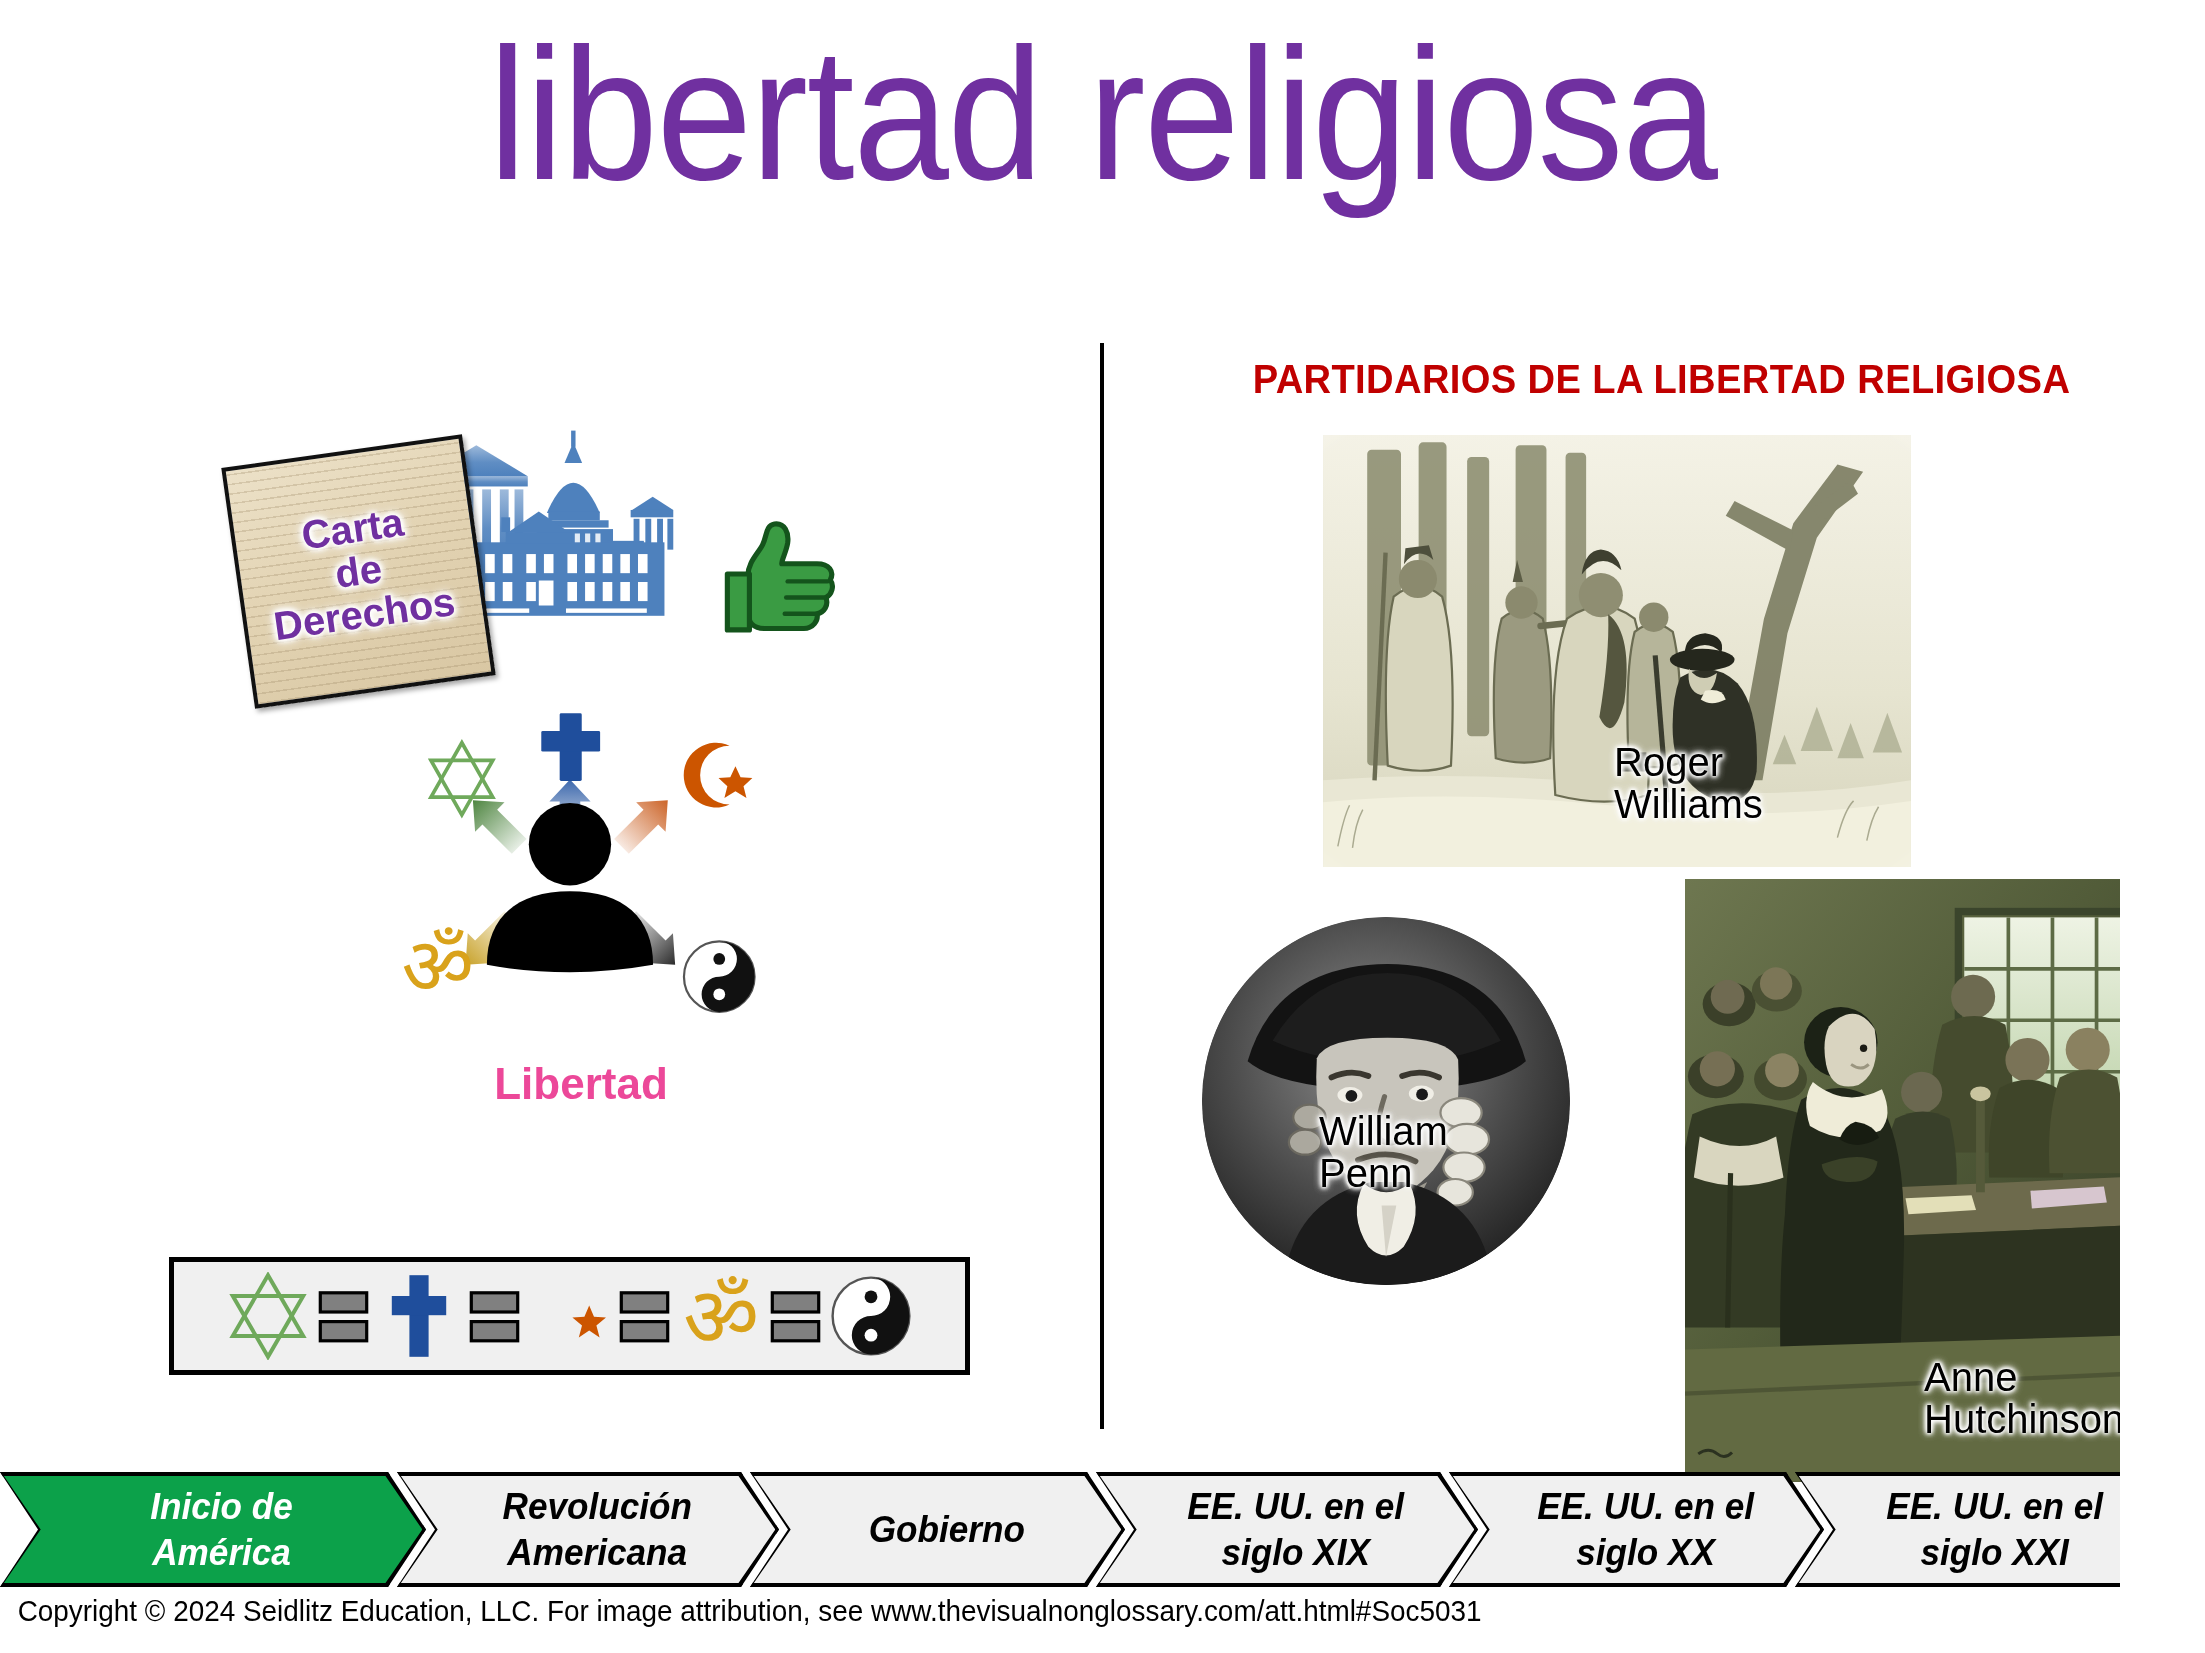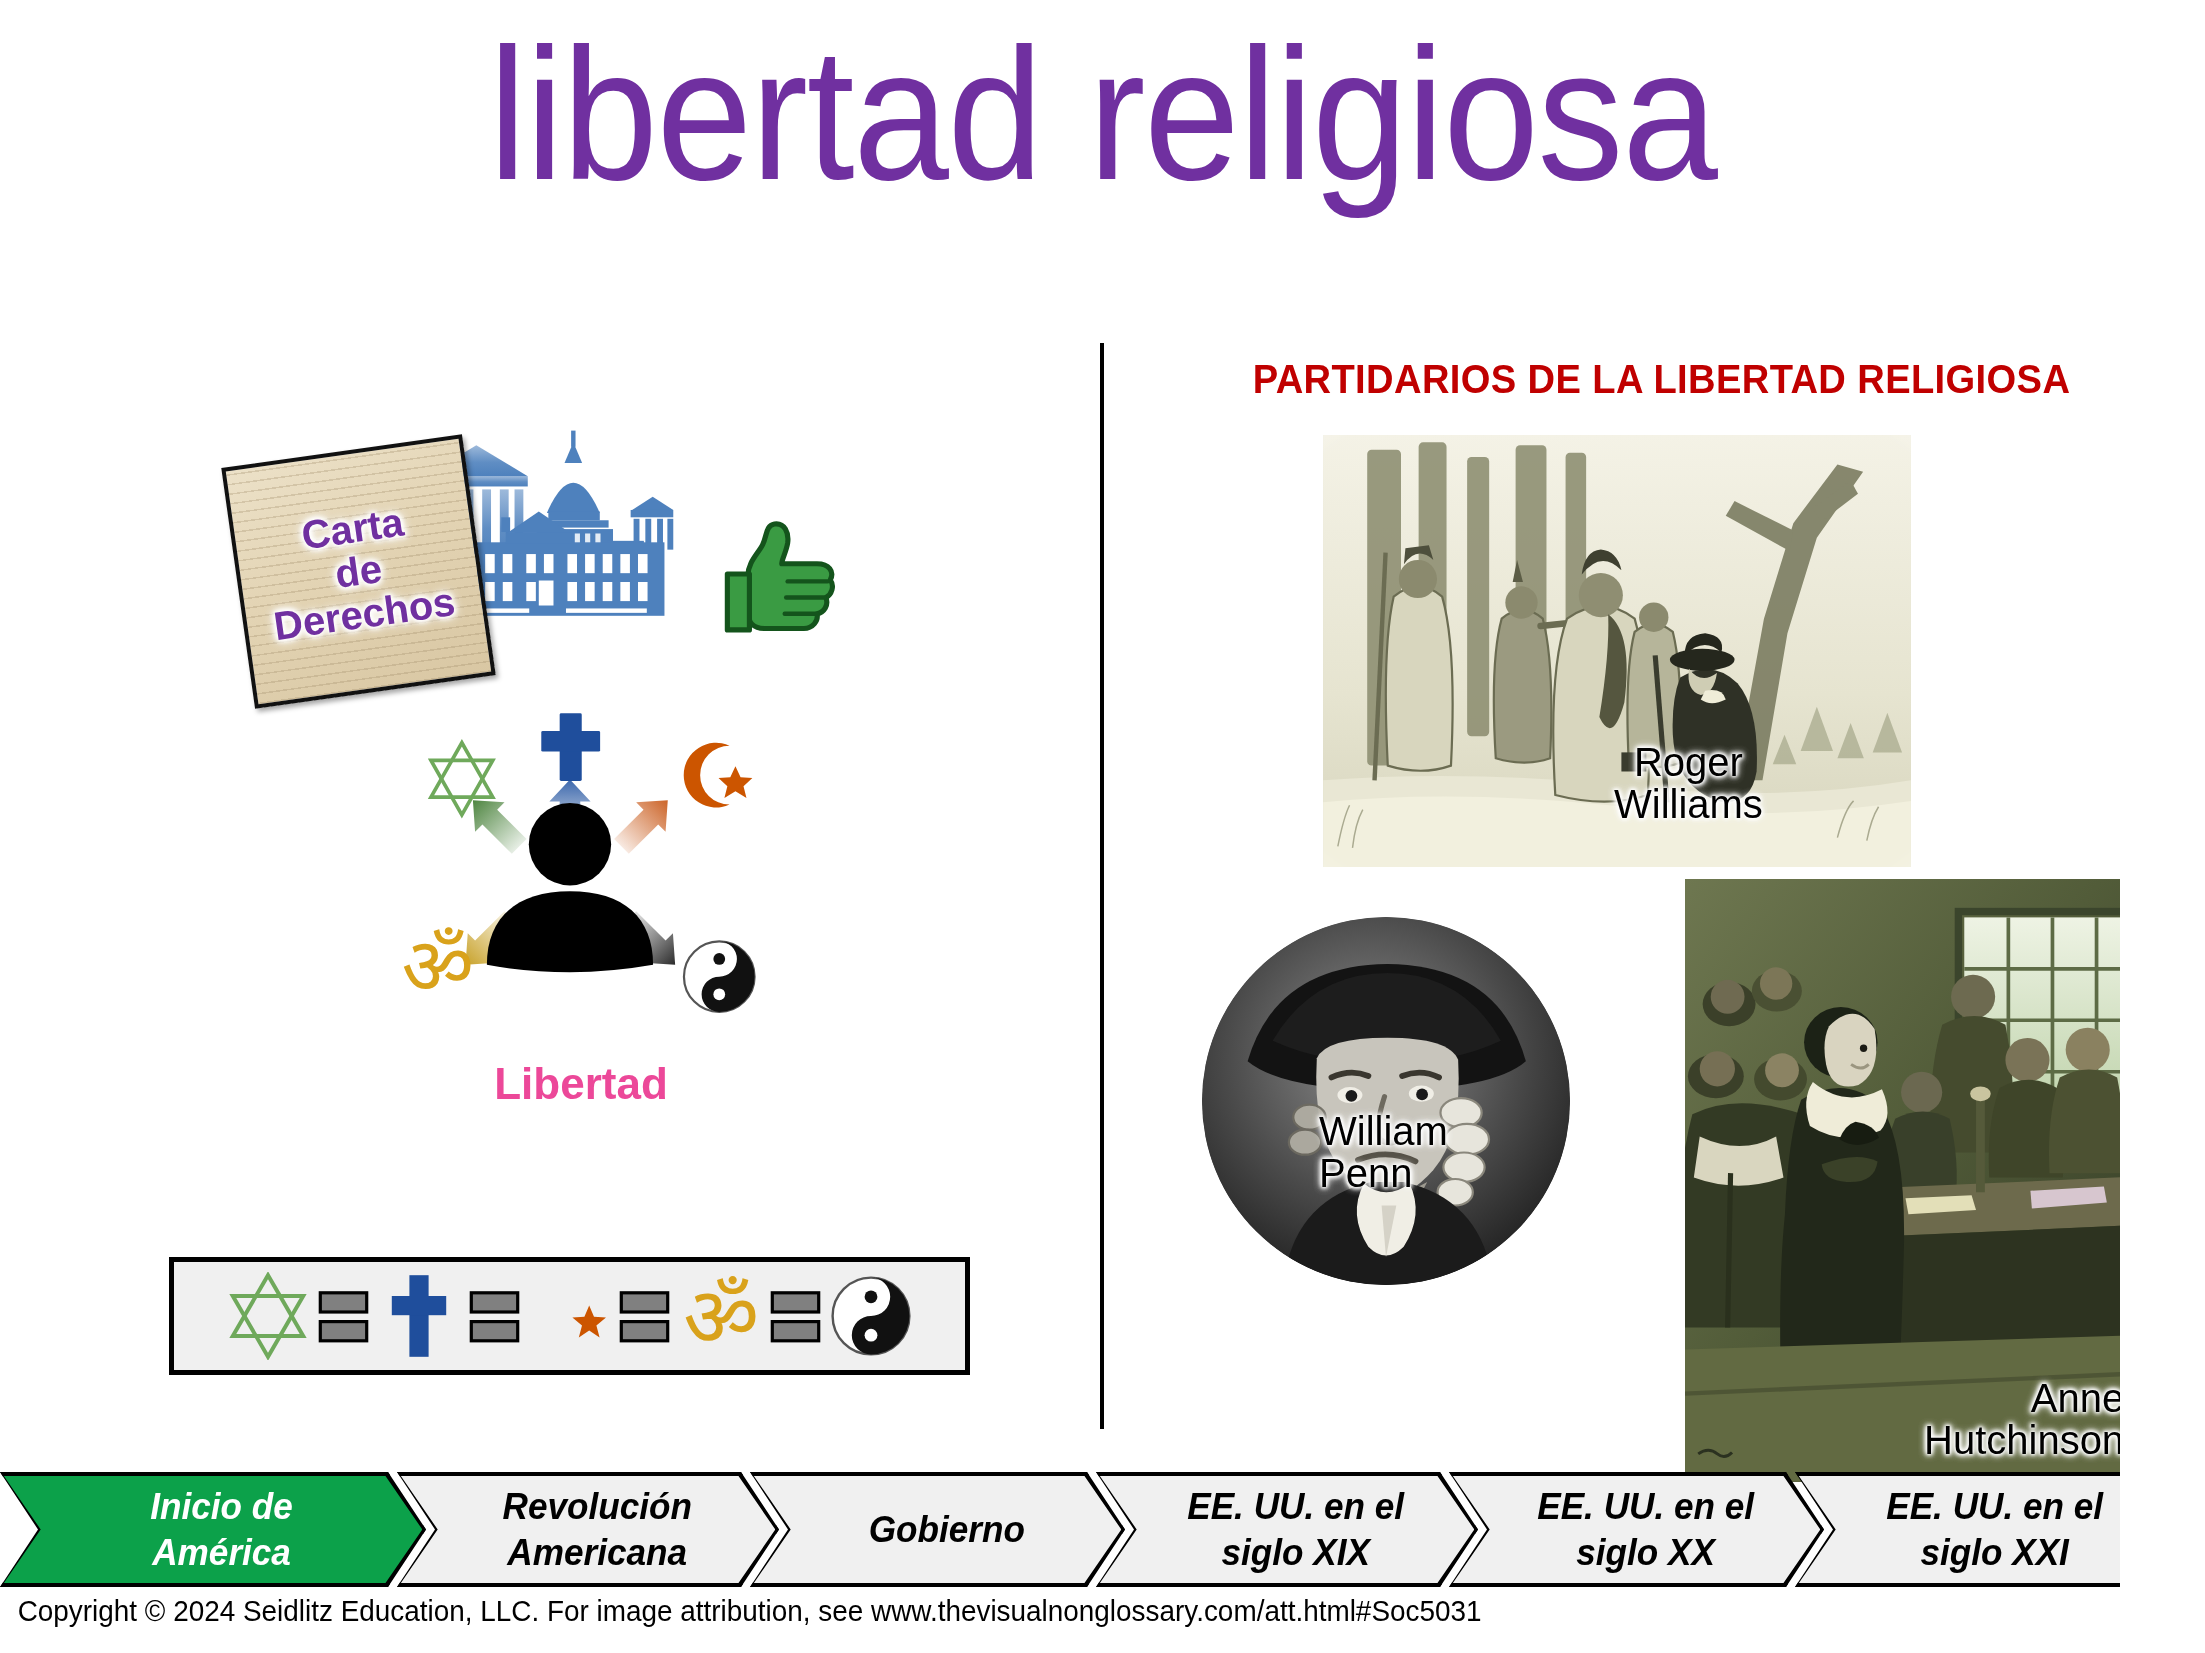--- a/index.html
+++ b/index.html
@@ -183,21 +183,21 @@
     position: absolute;
     left: 1323px;
     top: 435px;
     width: 588px;
     height: 432px;
     background: linear-gradient(180deg, #efeee1 0%, #e3e2cf 40%, #d9d8c2 100%);
     overflow: hidden;
     -webkit-mask-image: radial-gradient(ellipse 96% 96% at 50% 50%, #000 70%, rgba(0,0,0,0) 100%);
     mask-image: radial-gradient(ellipse 96% 96% at 50% 50%, #000 70%, rgba(0,0,0,0) 100%);
   }
-  #roger-caption { left: 1614px; top: 741px; text-align: center; }
+  #roger-caption { left: 1614px; top: 741px; text-align: left; }
 
   
   #william-penn-photo {
     position: absolute;
     left: 1202px;
     top: 917px;
     width: 368px;
     height: 368px;
     border-radius: 50%;
     overflow: hidden;
@@ -208,21 +208,21 @@
   
   #anne-hutchinson-photo {
     position: absolute;
     left: 1685px;
     top: 879px;
     width: 463px;
     height: 603px;
     overflow: hidden;
     background: linear-gradient(160deg, #6f7a4e 0%, #55603a 35%, #3d4630 70%, #2a301f 100%);
   }
-  #anne-caption { left: 1924px; top: 1356px; text-align: right; margin-top: 21px; }
+  #anne-caption { left: 1924px; top: 1356px; text-align: left; }
 
   
   #timeline {
     position: absolute;
     left: 0;
     top: 1472px;
     width: 2205px;
     height: 115px;
     display: flex;
     flex-direction: row;

